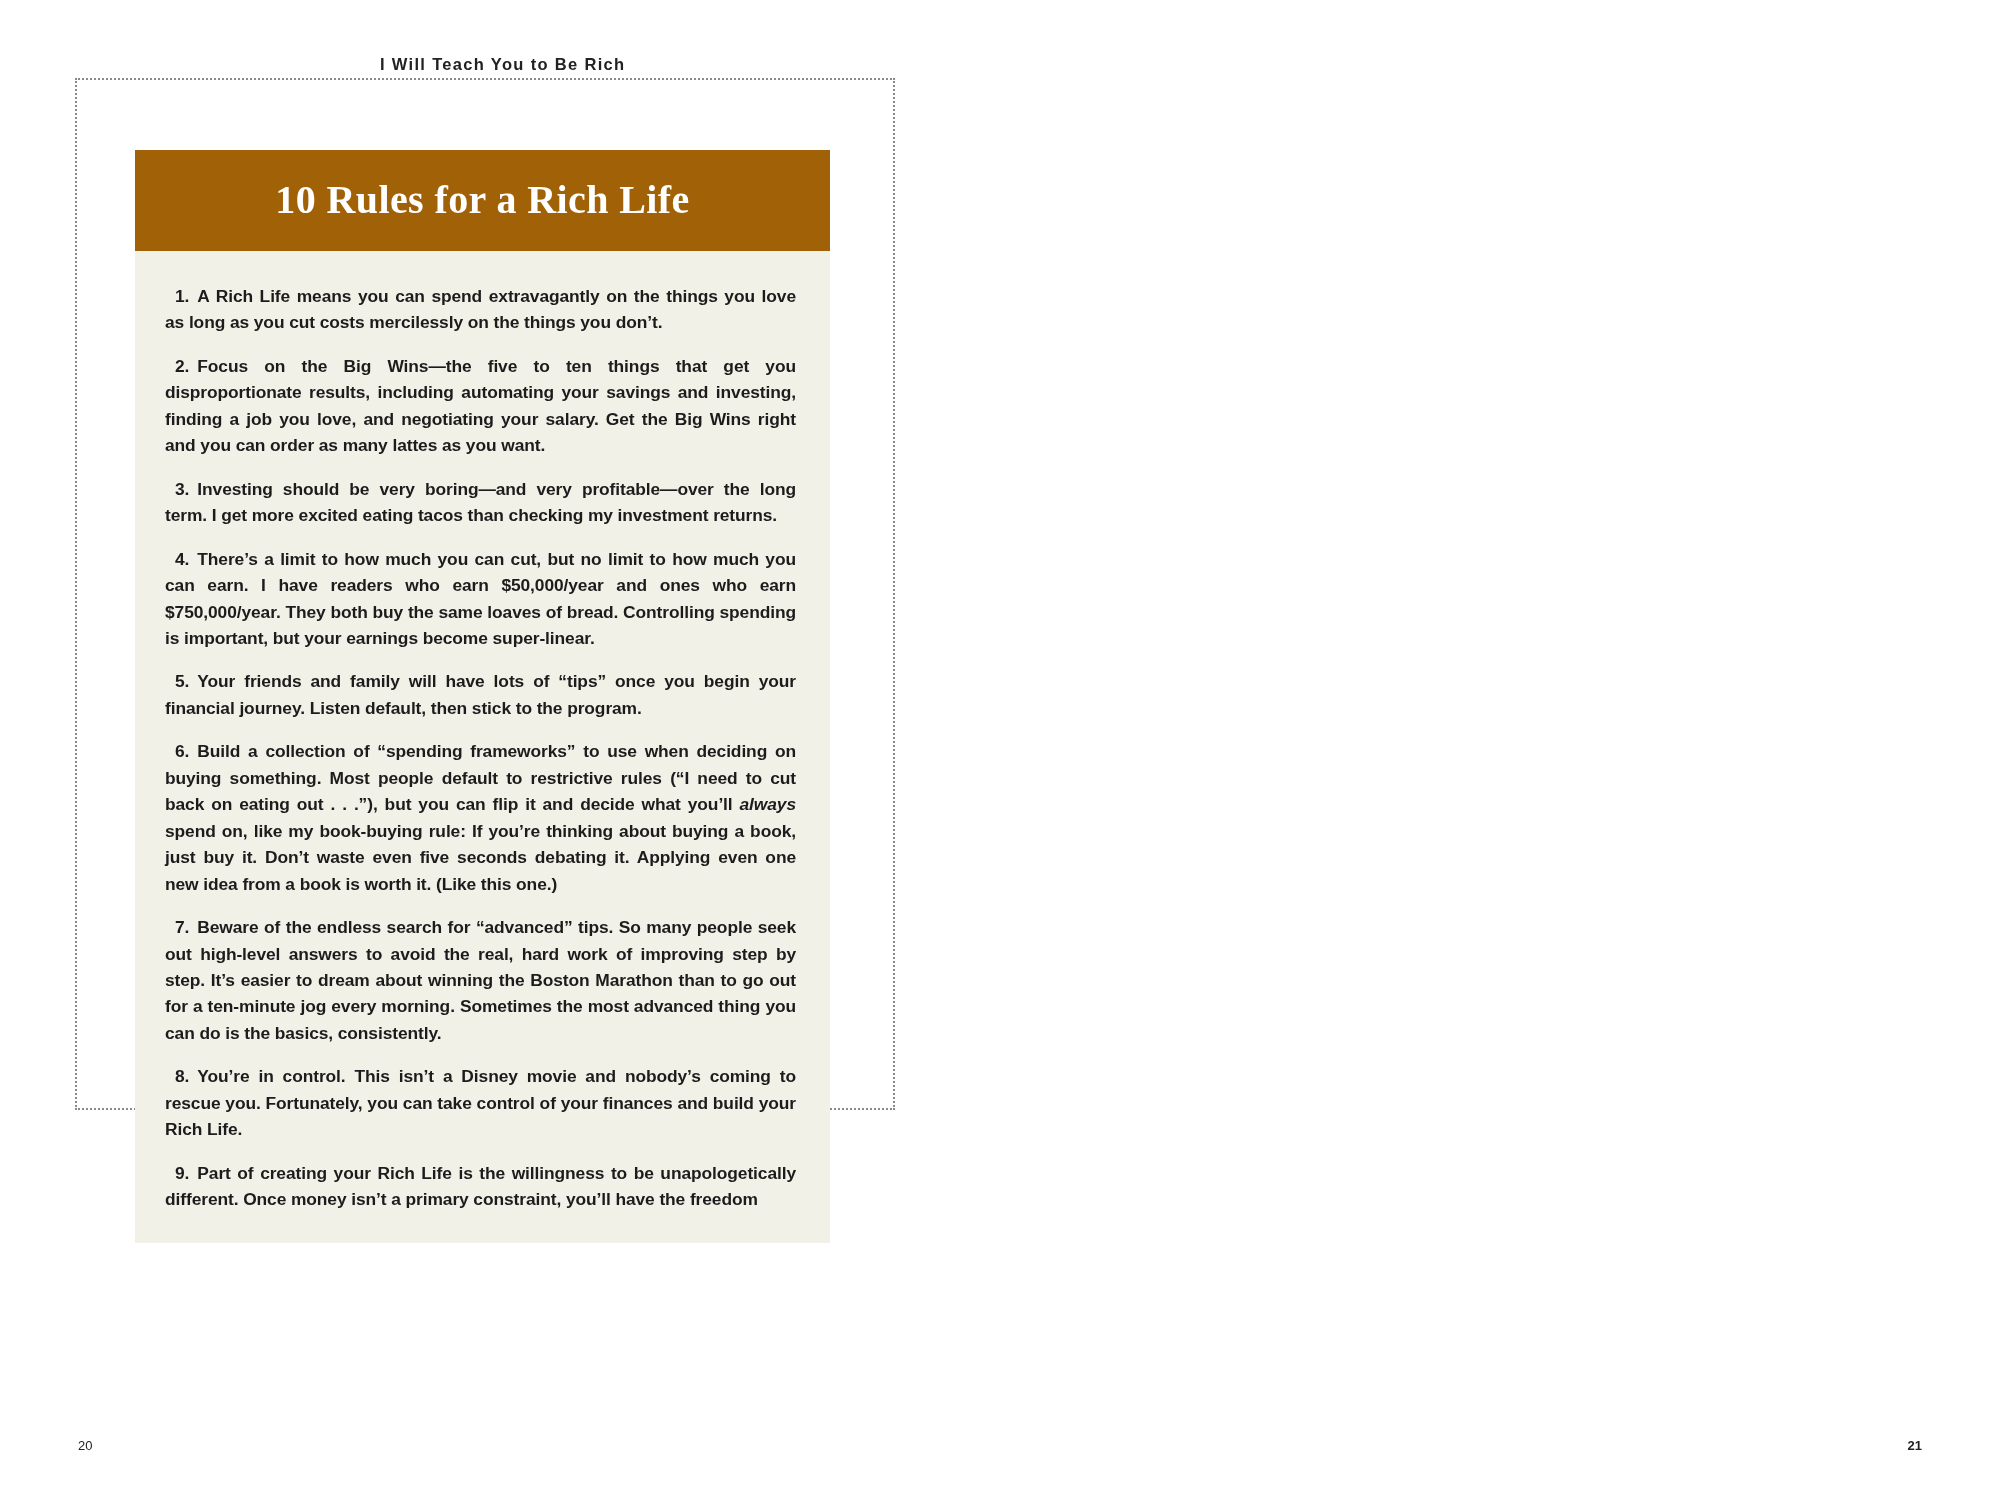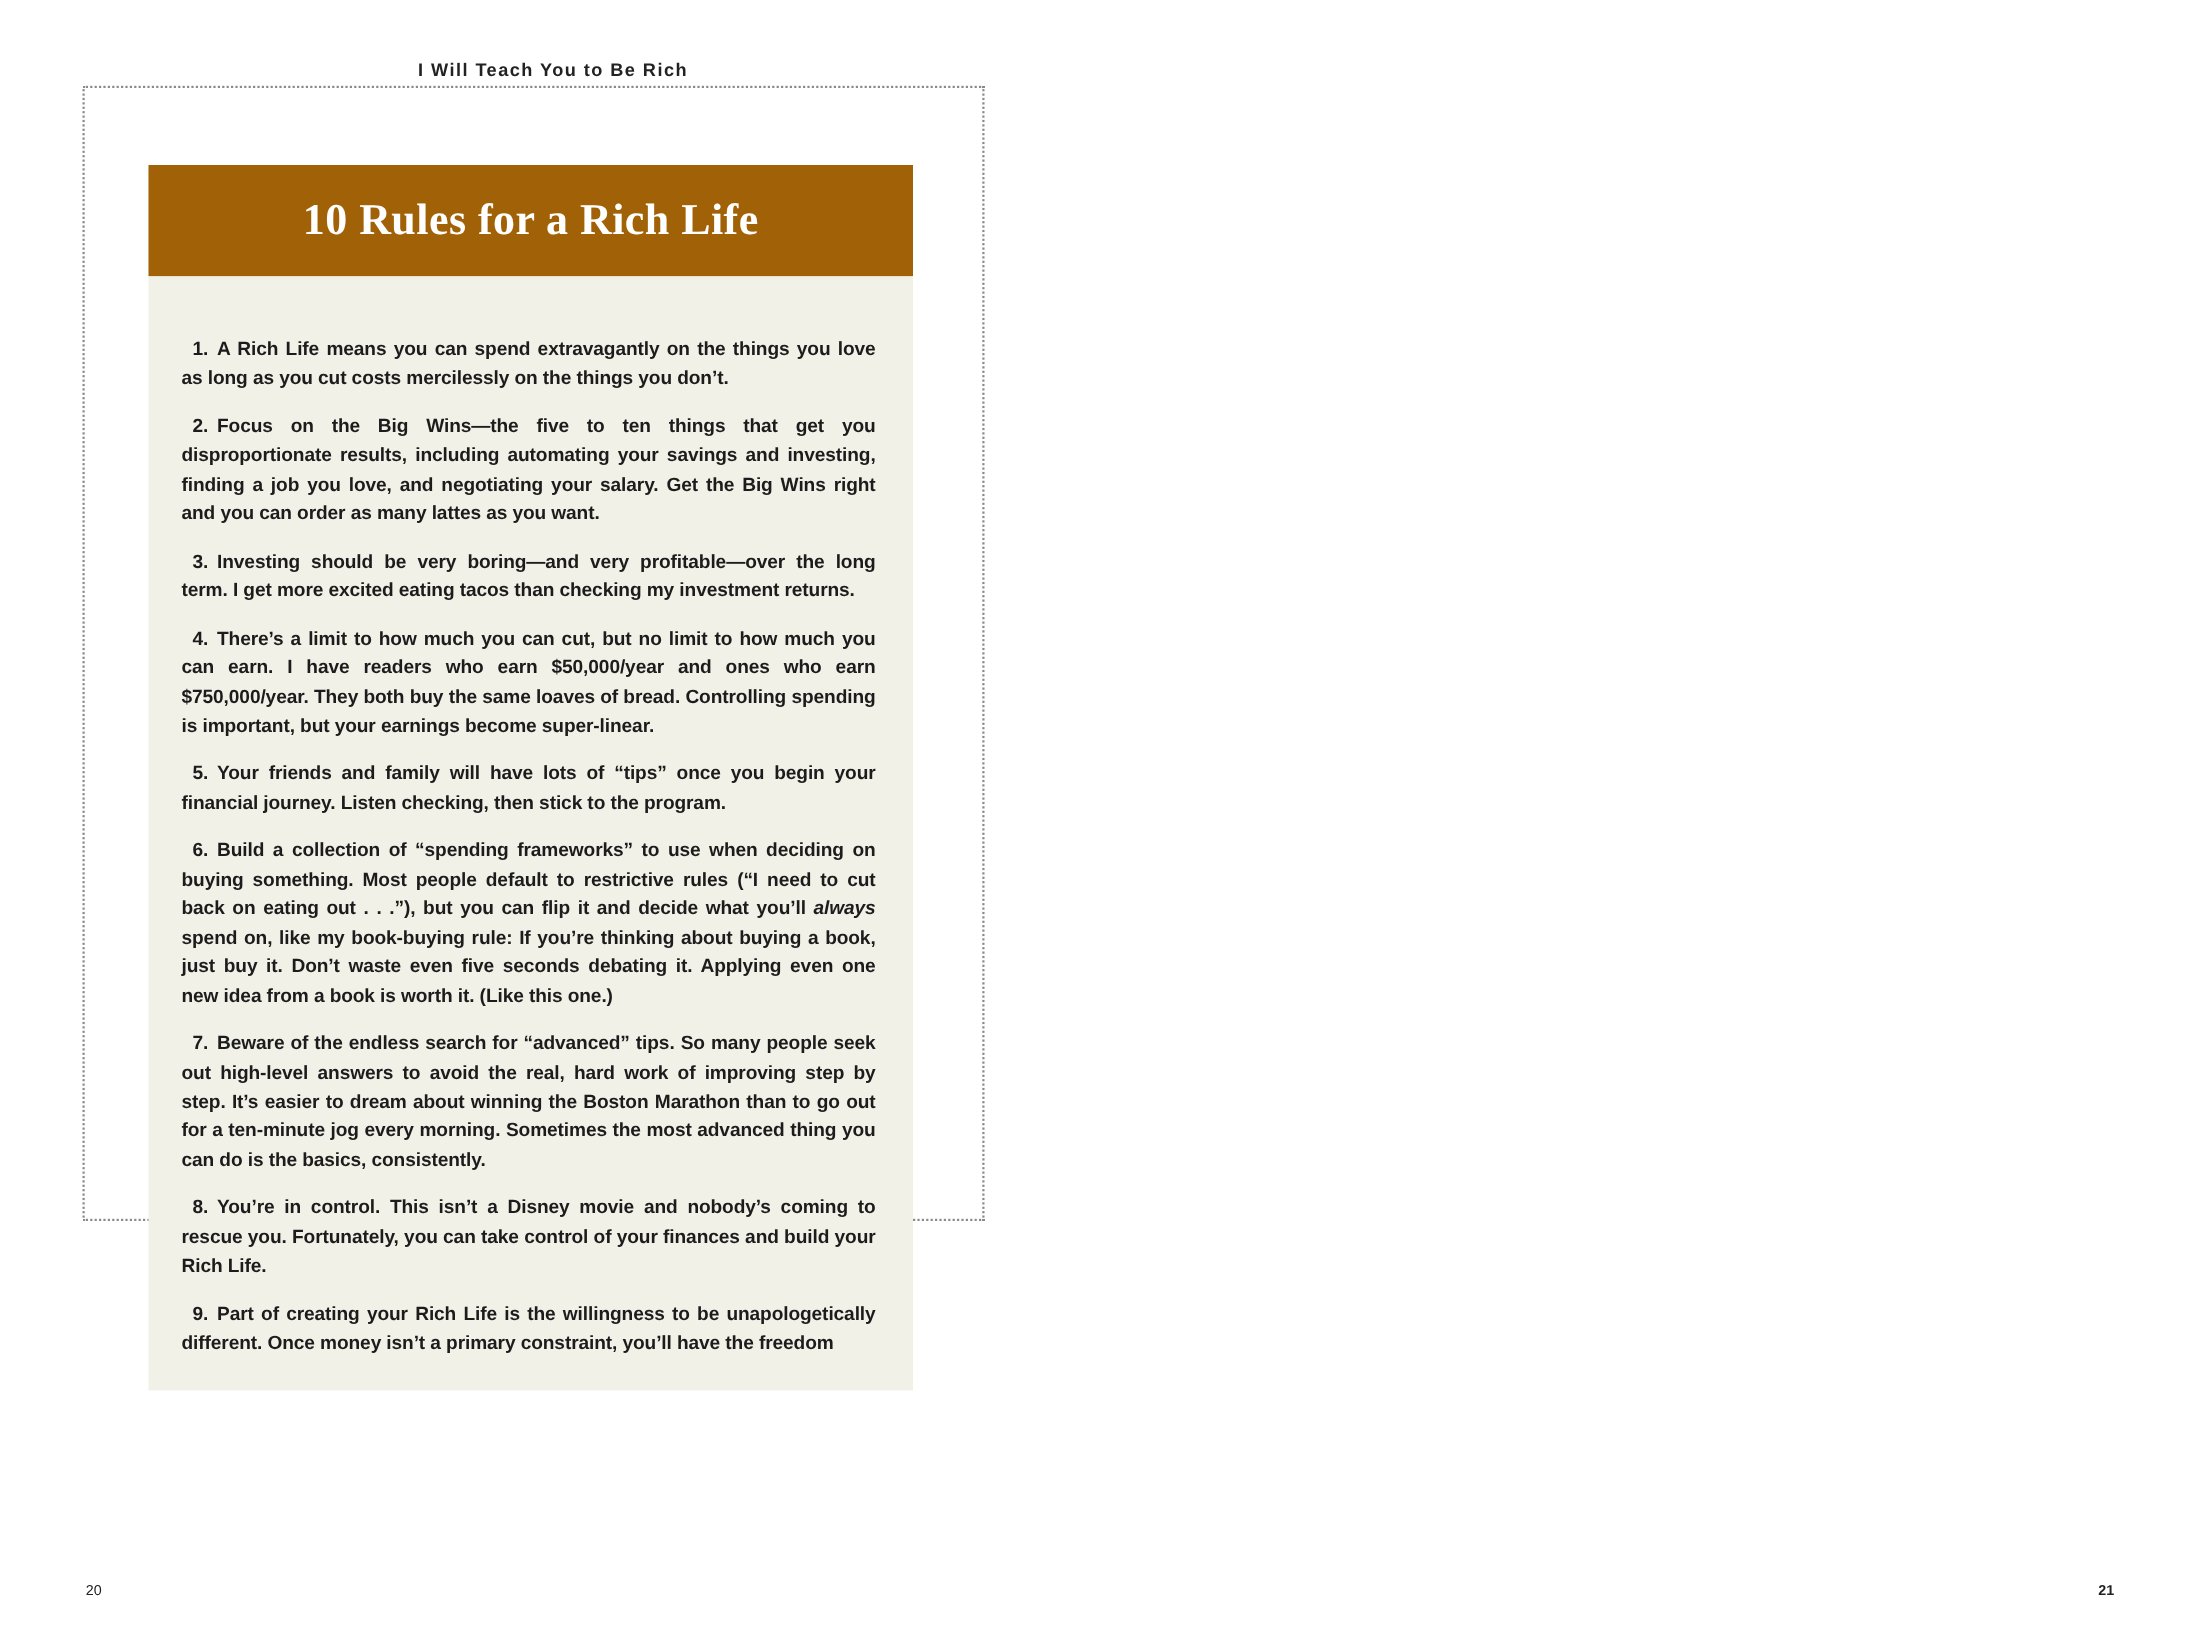--- a/index.html
+++ b/index.html
@@ -79,22 +79,21 @@
     background: #a16207;
     color: #ffffff;
     text-align: center;
     font-family: "Liberation Serif", serif;
     font-weight: bold;
     font-size: 40px;
     letter-spacing: 0.01em;
     padding: 26px 0 28px 0;
   }
   .rules-body {
-    padding: 16px 34px 30px 30px;
-    margin-top: 37px;
+    padding: 32px 34px 30px 30px;
   }
   .rule {
     font-size: 17.4px;
     line-height: 1.52;
     text-align: justify;
     margin: 0 0 17px 0;
     font-weight: bold;
     color: #1c1c1c;
     letter-spacing: -0.1px;
   }
@@ -131,21 +130,21 @@
 
         <p class="rule">
           <span class="num">3.</span><span>Investing should be very boring—and very profitable—over the long term. I get more excited eating tacos than checking my investment returns.</span>
         </p>
 
         <p class="rule">
           <span class="num">4.</span><span>There’s a limit to how much you can cut, but no limit to how much you can earn. I have readers who earn $50,000/year and ones who earn $750,000/year. They both buy the same loaves of bread. Controlling spending is important, but your earnings become super-linear.</span>
         </p>
 
         <p class="rule">
-          <span class="num">5.</span><span>Your friends and family will have lots of “tips” once you begin your financial journey. Listen checking, then stick to the program.</span>
+          <span class="num">5.</span><span>Your friends and family will have lots of “tips” once you begin your financial journey. Listen default, then stick to the program.</span>
         </p>
 
         <p class="rule">
           <span class="num">6.</span><span>Build a collection of “spending frameworks” to use when deciding on buying something. Most people default to restrictive rules (“I need to cut back on eating out . . .”), but you can flip it and decide what you’ll </span><i>always</i><span> spend on, like my book-buying rule: If you’re thinking about buying a book, just buy it. Don’t waste even five seconds debating it. Applying even one new idea from a book is worth it. (Like this one.)</span>
         </p>
 
         <p class="rule">
           <span class="num">7.</span><span>Beware of the endless search for “advanced” tips. So many people seek out high-level answers to avoid the real, hard work of improving step by step. It’s easier to dream about winning the Boston Marathon than to go out for a ten-minute jog every morning. Sometimes the most advanced thing you can do is the basics, consistently.</span>
         </p>
 

